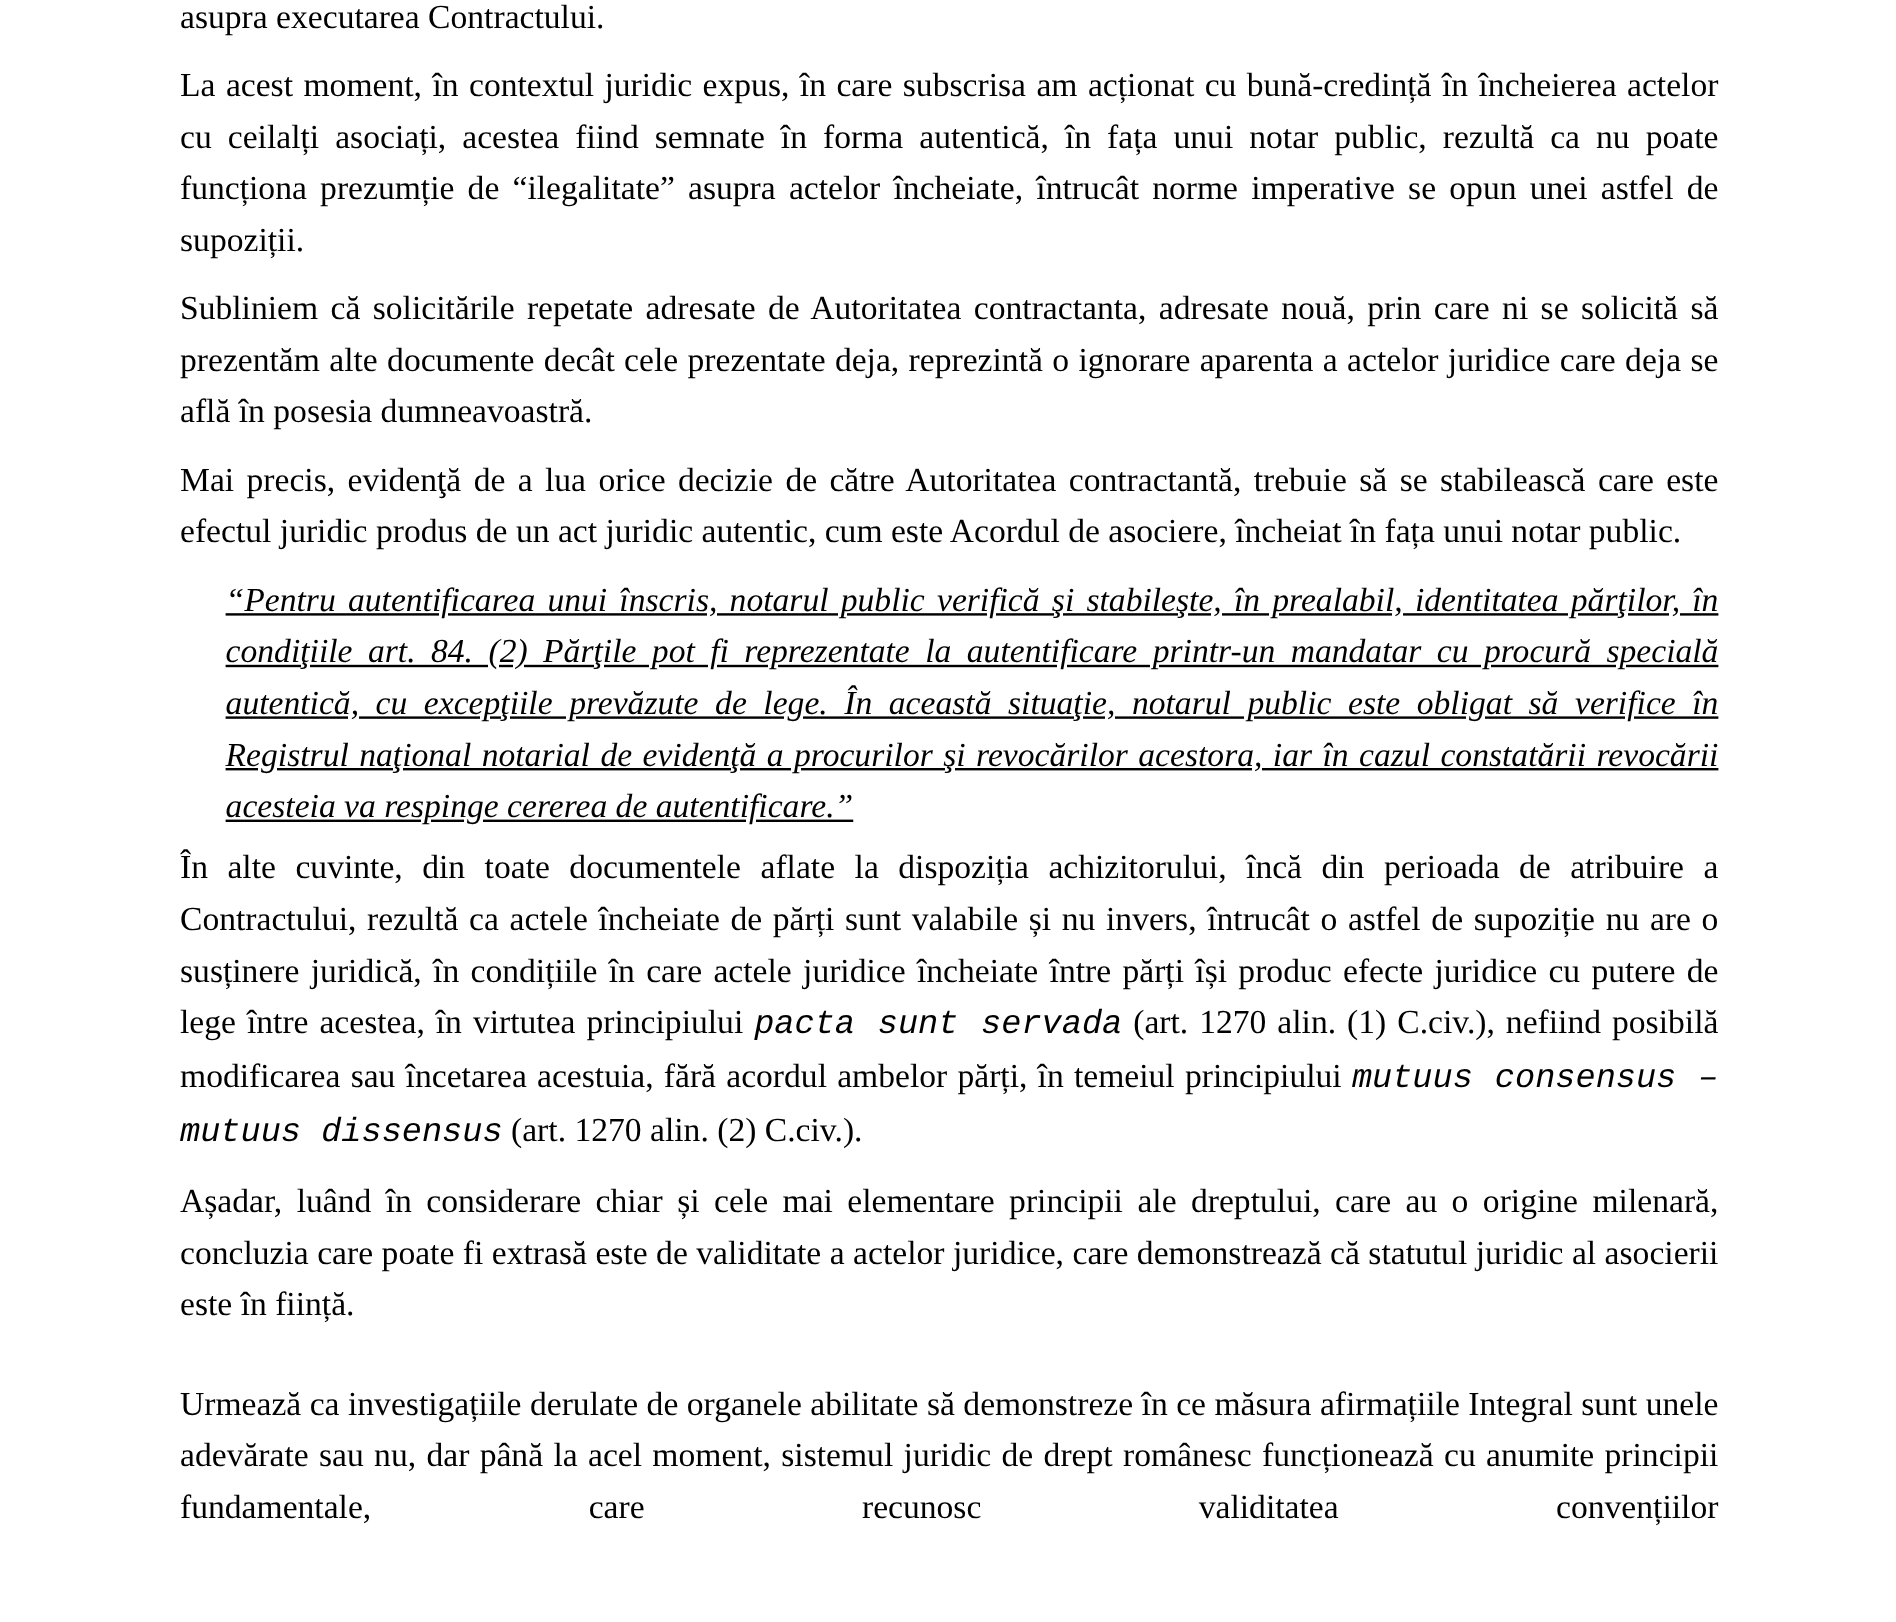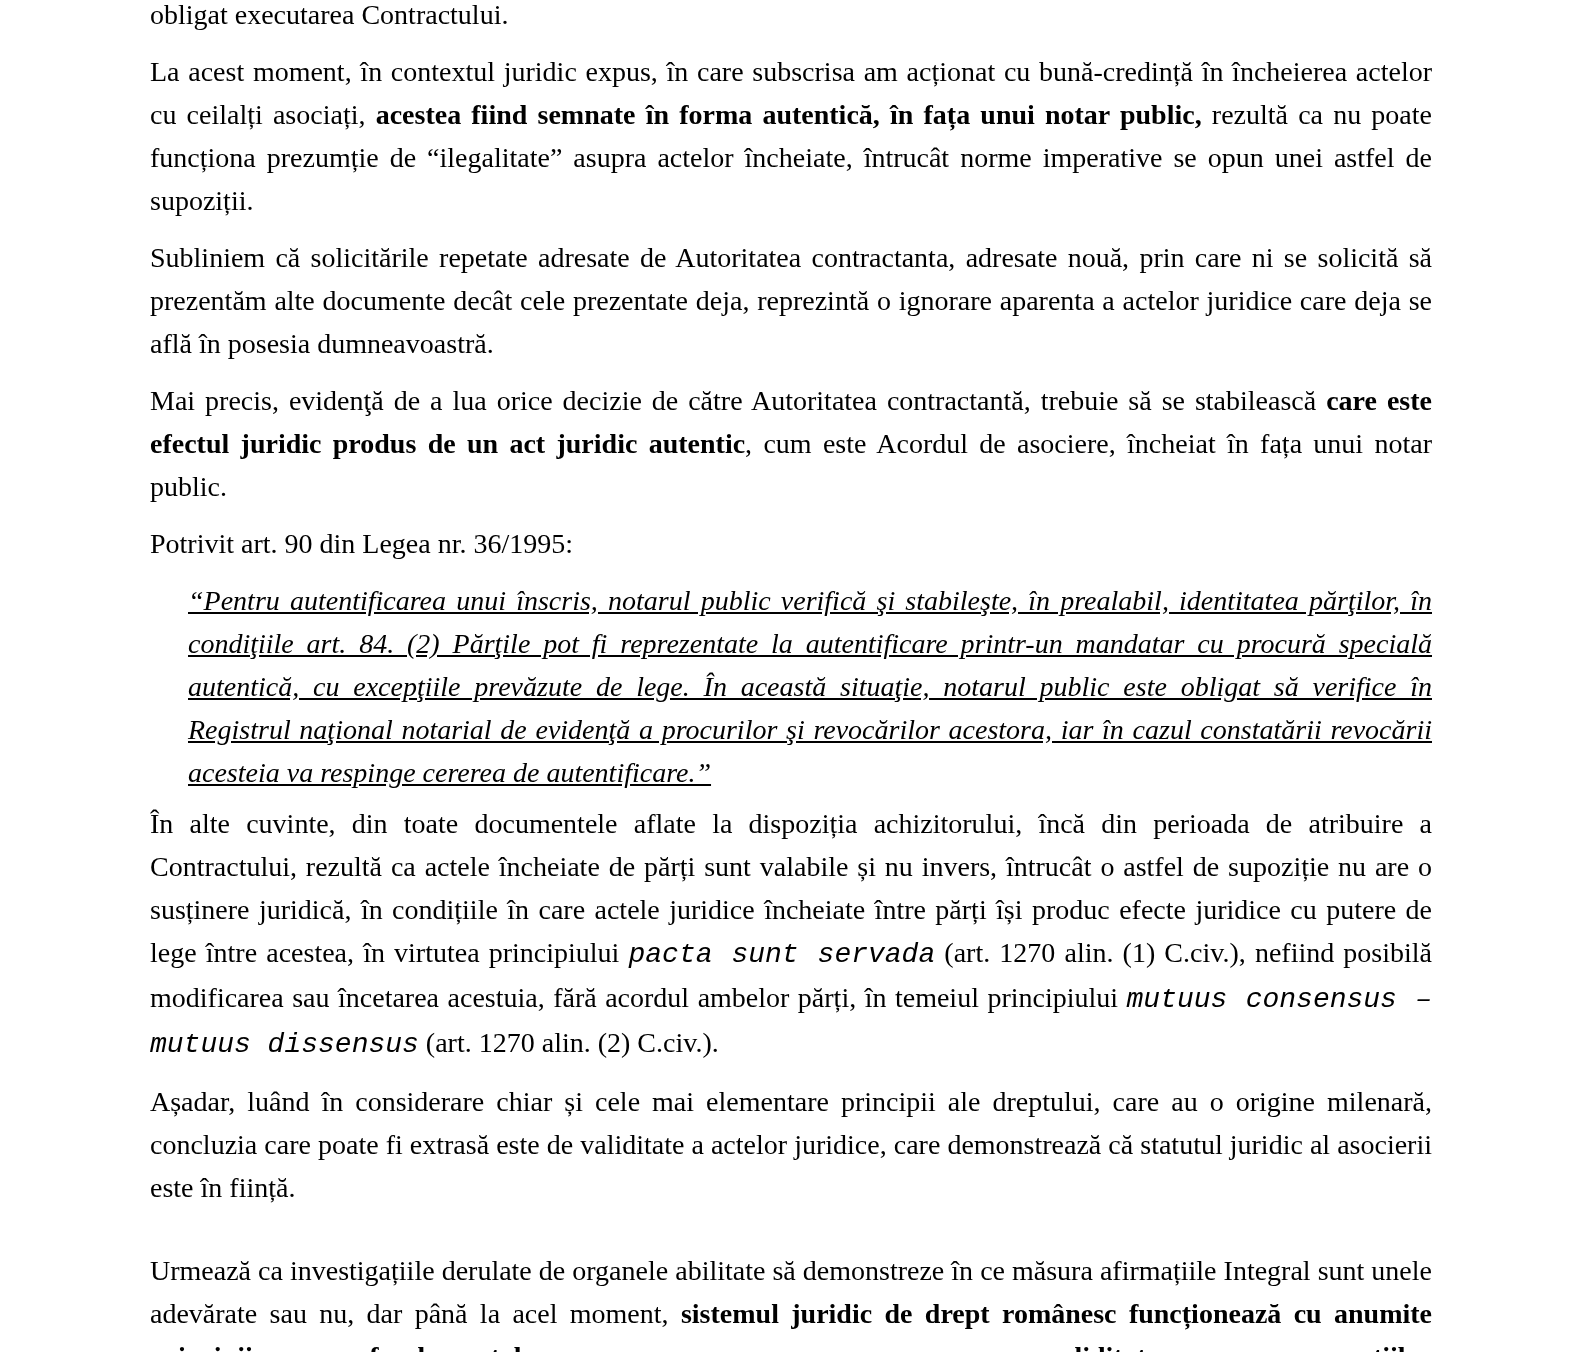--- a/index.html
+++ b/index.html
@@ -21,38 +21,37 @@
     text-align: justify;
   }
   .para {
     margin: 0 0 14px 0;
   }
   .quote-block {
     margin: 8px 0 8px 38px;
     font-style: italic;
     text-decoration: underline;
   }
-  .b { font-weight: bold; }
+  .b { font-weight: normal; }
   .i { font-style: italic; font-family: Liberation Mono, monospace; }
   .justify-last { text-align-last: justify; margin-top: 40px; }
 </style>
 </head>
 <body>
 
 <div class="page">
 
-  <p class="para"><span>obligat executarea Contractului.</span></p>
+  <p class="para"><span>asupra executarea Contractului.</span></p>
 
   <p class="para"><span>La acest moment, în contextul juridic expus, în care subscrisa am acționat cu bună-credință în încheierea actelor cu ceilalți asociați, </span><span class="b">acestea fiind semnate în forma autentică, în fața unui notar public,</span><span> rezultă ca nu poate funcționa prezumție de “ilegalitate” asupra actelor încheiate, întrucât norme imperative se opun unei astfel de supoziții.</span></p>
 
   <p class="para"><span>Subliniem că solicitările repetate adresate de Autoritatea contractanta, adresate nouă, prin care ni se solicită să prezentăm alte documente decât cele prezentate deja, reprezintă o ignorare aparenta a actelor juridice care deja se află în posesia dumneavoastră.</span></p>
 
   <p class="para"><span>Mai precis, evidenţă de a lua orice decizie de către Autoritatea contractantă, trebuie să se stabilească </span><span class="b">care este efectul juridic produs de un act juridic autentic</span><span>, cum este Acordul de asociere, încheiat în fața unui notar public.</span></p>
 
-  <p class="para"><span>Potrivit art. 90 din Legea nr. 36/1995:</span></p>
 
   <p class="para quote-block"><span>“Pentru autentificarea unui înscris, notarul public verifică şi stabileşte, în prealabil, identitatea părţilor, în condiţiile art. 84. (2) Părţile pot fi reprezentate la autentificare printr-un mandatar cu procură specială autentică, cu excepţiile prevăzute de lege. În această situaţie, notarul public este obligat să verifice în Registrul naţional notarial de evidenţă a procurilor şi revocărilor acestora, iar în cazul constatării revocării acesteia va respinge cererea de autentificare.”</span></p>
 
   <p class="para"><span>În alte cuvinte, din toate documentele aflate la dispoziția achizitorului, încă din perioada de atribuire a Contractului, rezultă ca actele încheiate de părți sunt valabile și nu invers, întrucât o astfel de supoziție nu are o susținere juridică, în condițiile în care actele juridice încheiate între părți își produc efecte juridice cu putere de lege între acestea, în virtutea principiului </span><span class="i">pacta sunt servada</span><span> (art. 1270 alin. (1) C.civ.), nefiind posibilă modificarea sau încetarea acestuia, fără acordul ambelor părți, în temeiul principiului </span><span class="i">mutuus consensus – mutuus dissensus</span><span> (art. 1270 alin. (2) C.civ.).</span></p>
 
   <p class="para"><span>Așadar, luând în considerare chiar și cele mai elementare principii ale dreptului, care au o origine milenară, concluzia care poate fi extrasă este de validitate a actelor juridice, care demonstrează că statutul juridic al asocierii este în ființă.</span></p>
 
   <p class="para justify-last"><span>Urmează ca investigațiile derulate de organele abilitate să demonstreze în ce măsura afirmațiile Integral sunt unele adevărate sau nu, dar până la acel moment, </span><span class="b">sistemul juridic de drept românesc funcționează cu anumite principii fundamentale, care recunosc validitatea convențiilor</span></p>
 
 </div>

